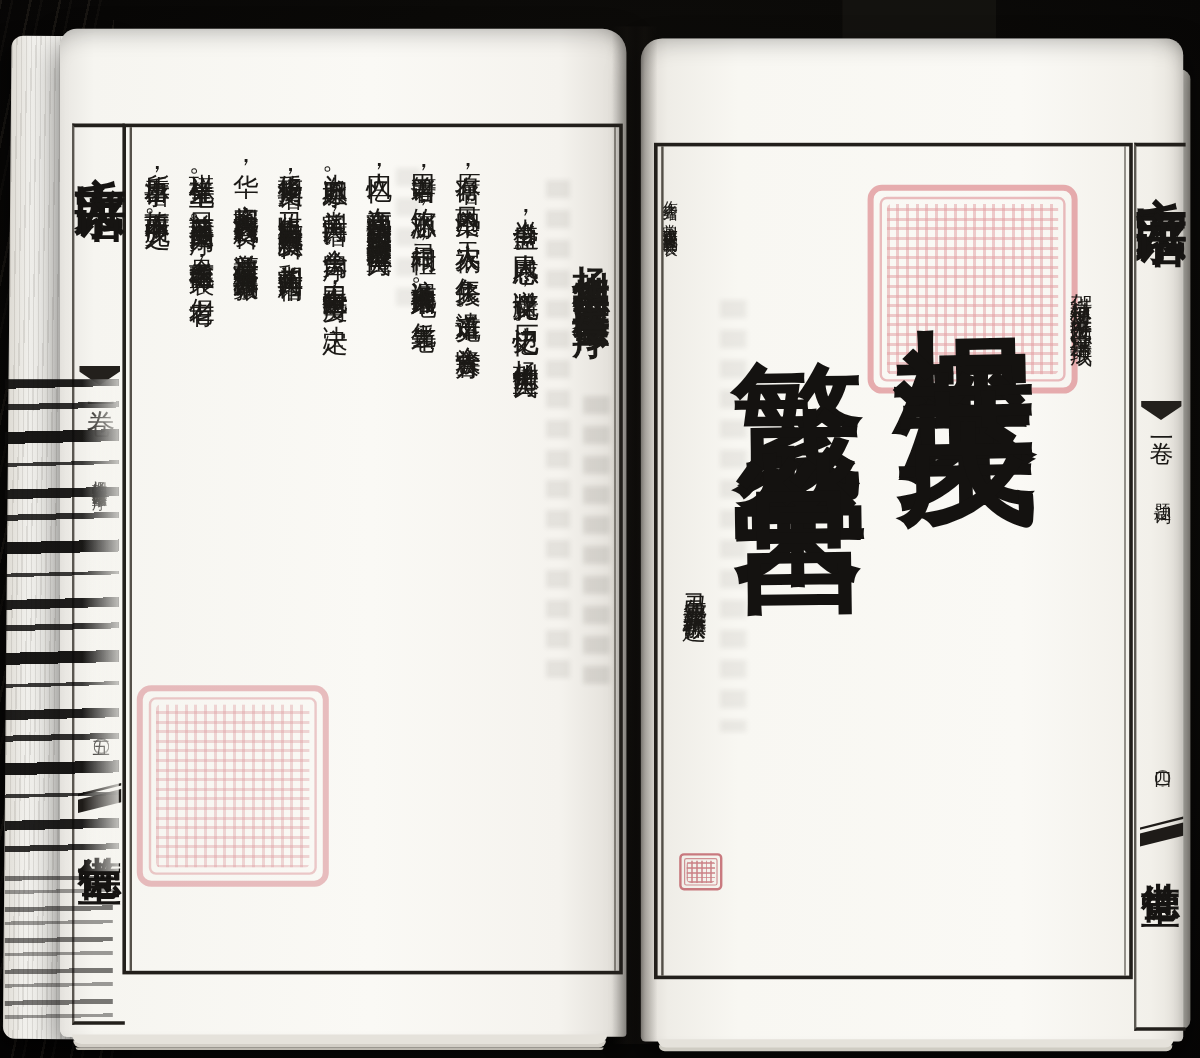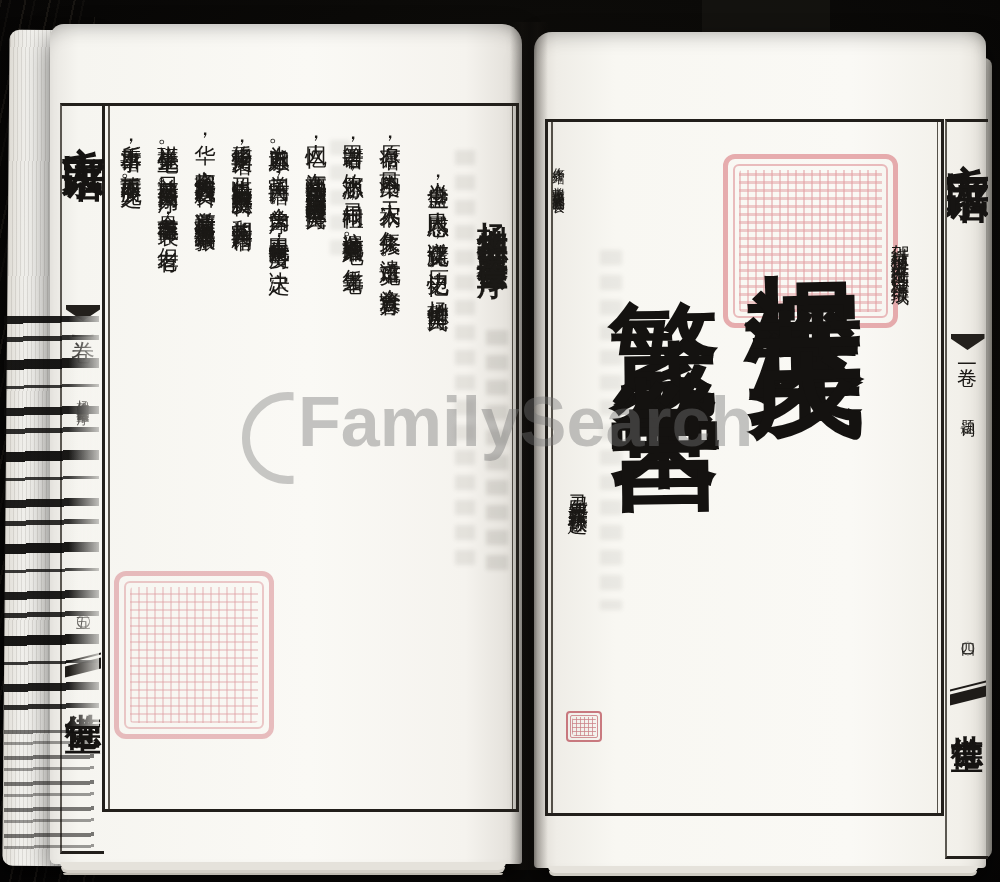--- a/index.html
+++ b/index.html
@@ -184,18 +184,14 @@
   <div class="v rp-dedication">贺横林河坂滩方氏世德堂宗谱续成</div>
   <div class="v rp-callig-r">根深葉茂</div>
   <div class="v rp-callig-l">繁盛榮昌</div>
   <div class="v rp-author">作者介绍：常州市谱牒文化研究会副会长</div>
   <div class="v rp-signature">己丑年盛夏张琪祥敬题</div>
   <div class="seal seal-small"></div>
 
   <div class="abs stripes-hi"></div>
   <div class="abs stripes-lo"></div>
 
-  <div class="abs watermark">
-    <div class="wm-arc"></div>
-    <div class="wm-text">FamilySearch</div>
-  </div>
 
 </div>
 
 </body></html>

